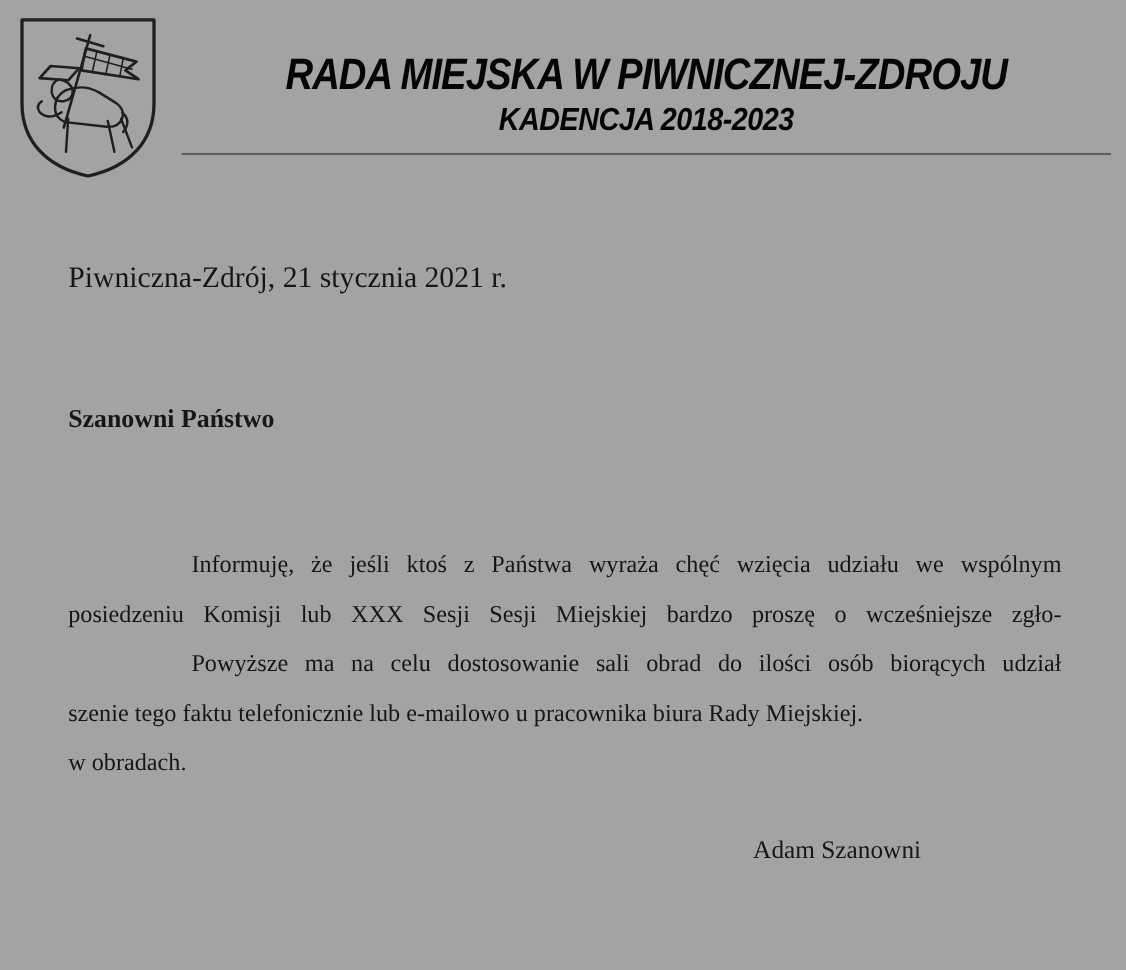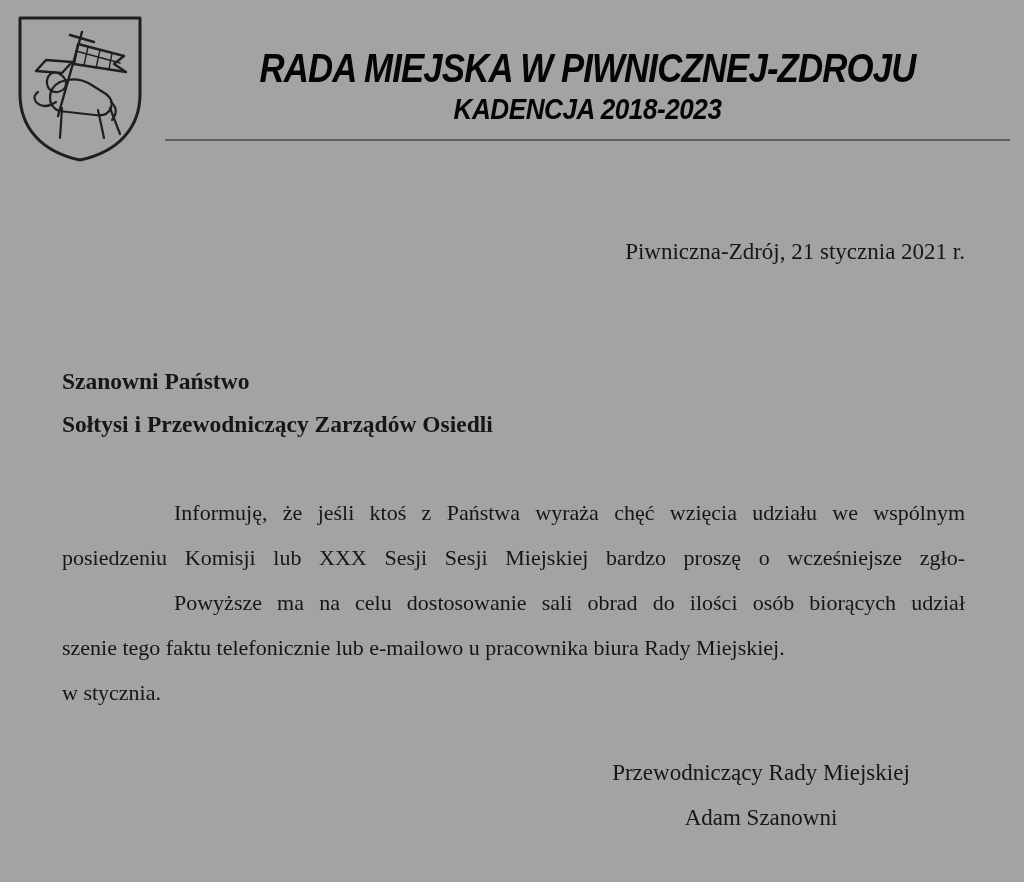--- a/index.html
+++ b/index.html
@@ -58,22 +58,21 @@
     height: 0;
     border-top: 2px solid #606060;
   }
 
   
   .dateline {
     position: absolute;
     top: 237px;
     left: 62px;
     width: 903px;
-    text-align: right;
-    font-size: 23px;
+    font-size: 27px;
     line-height: 30px;
   }
   .salutation {
     position: absolute;
     top: 360px;
     left: 62px;
     width: 903px;
     text-align: left;
     font-weight: bold;
     font-size: 23.5px;
@@ -134,29 +133,27 @@
     <div class="org-title">RADA MIEJSKA W PIWNICZNEJ-ZDROJU</div>
     <div class="org-subtitle">KADENCJA 2018-2023</div>
   </div>
 
   <div class="header-divider"></div>
 
   <div class="dateline">Piwniczna-Zdrój, 21 stycznia 2021 r.</div>
 
   <div class="salutation">
     <div>Szanowni Państwo</div>
-    <div>Sołtysi i Przewodniczący Zarządów Osiedli</div>
   </div>
 
   <div class="letter-body">
     <div class="body-line justify indent">Informuję, że jeśli ktoś z Państwa wyraża chęć wzięcia udziału we wspólnym</div>
     <div class="body-line justify">posiedzeniu Komisji lub XXX Sesji Sesji Miejskiej bardzo proszę o wcześniejsze zgło-</div>
     <div class="body-line justify indent">Powyższe ma na celu dostosowanie sali obrad do ilości osób biorących udział</div>
     <div class="body-line">szenie tego faktu telefonicznie lub e-mailowo u pracownika biura Rady Miejskiej.</div>
-    <div class="body-line">w stycznia.</div>
+    <div class="body-line">w obradach.</div>
   </div>
 
   <div class="signature">
-    <div>Przewodniczący Rady Miejskiej</div>
     <div>Adam Szanowni</div>
   </div>
 
 </div>
 
 </body></html>

